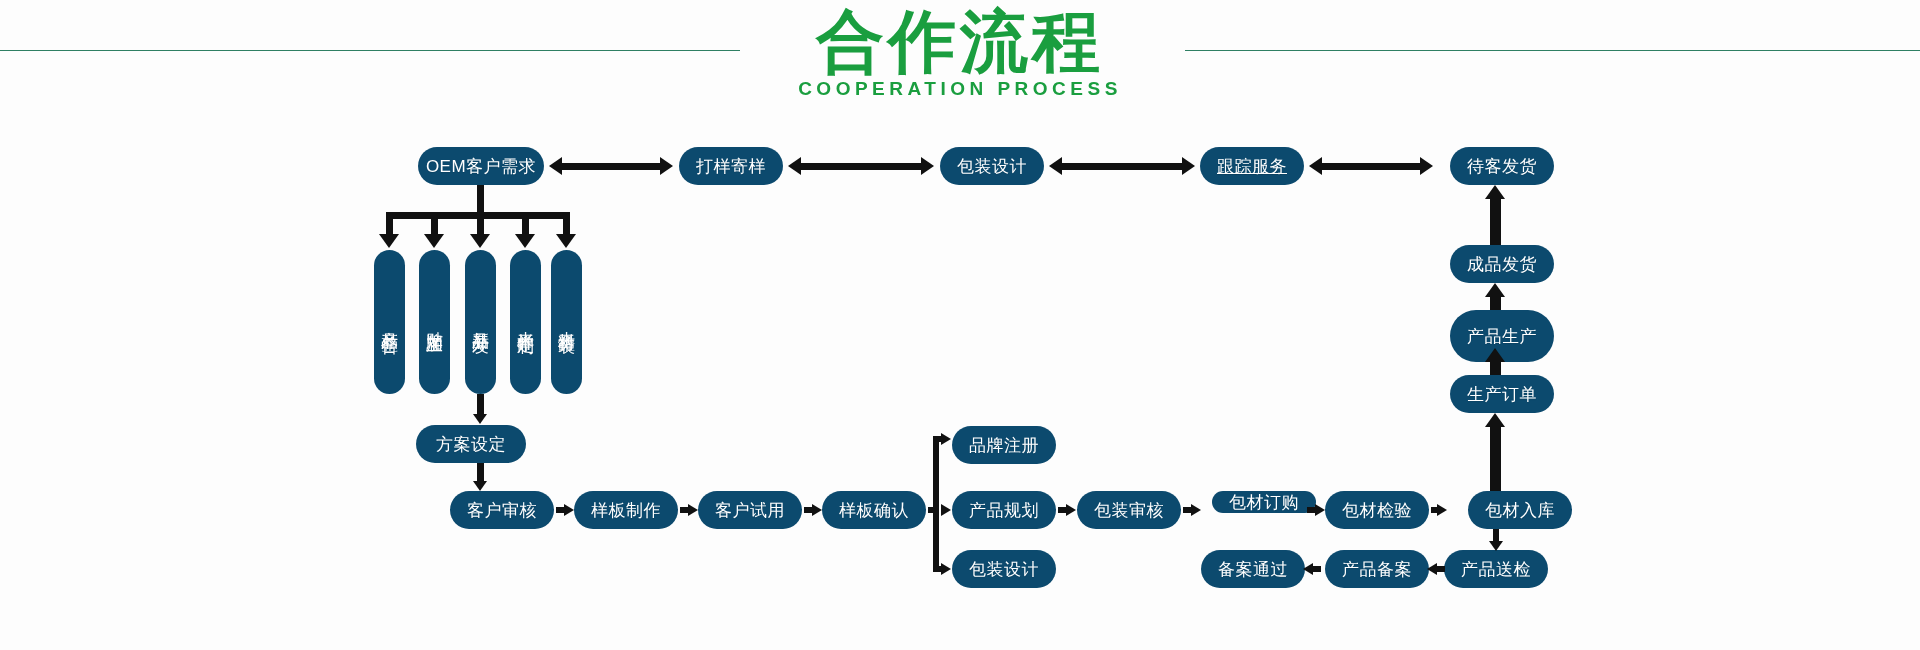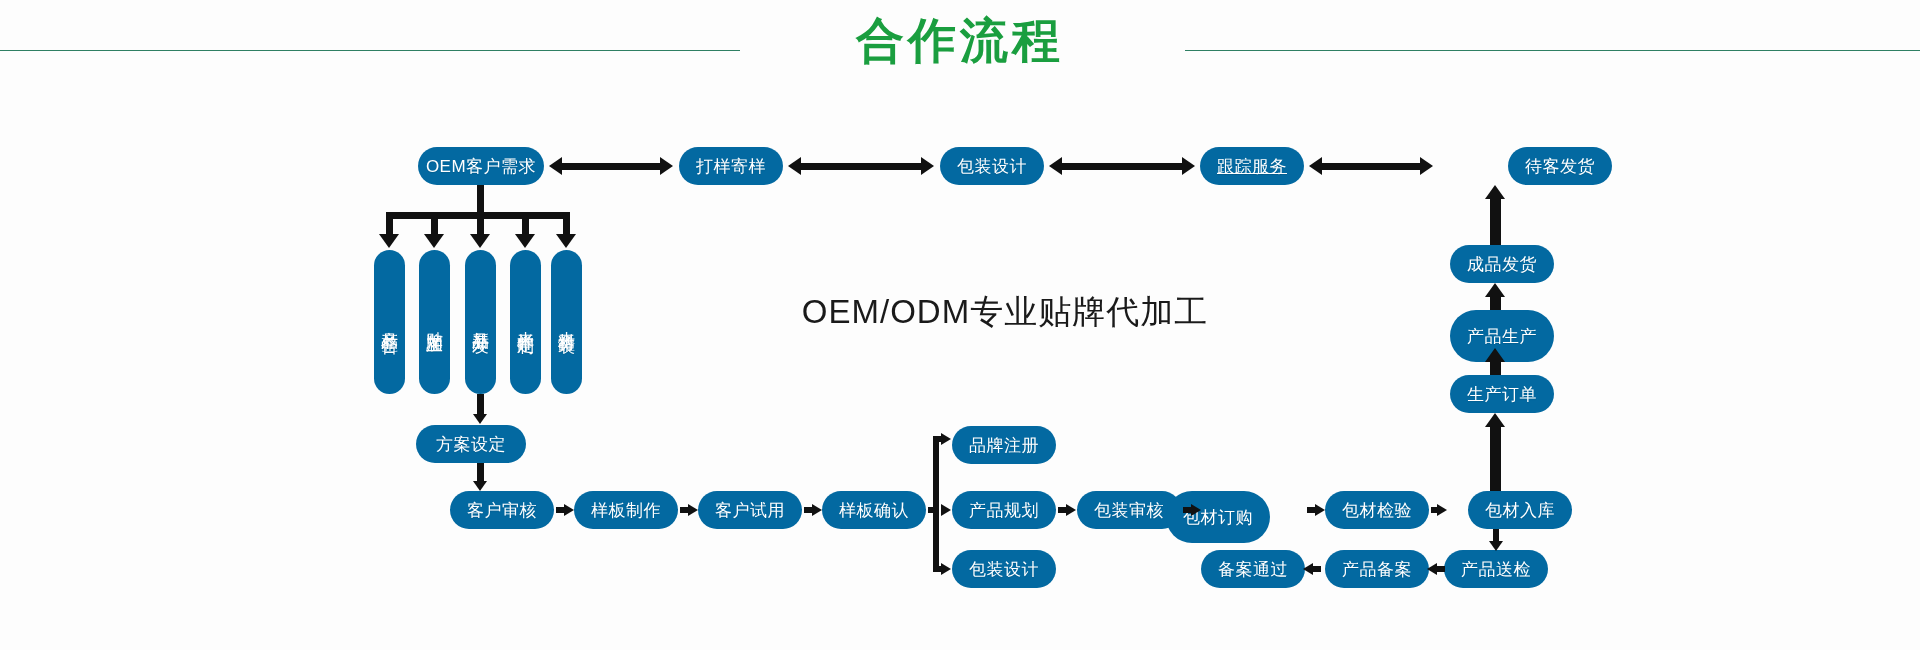--- a/index.html
+++ b/index.html
@@ -15,42 +15,42 @@
   .hdr { position: absolute; left: 0; top: 0; width: 1920px; height: 120px; }
   .hdr-rule {
     position: absolute; top: 50px; height: 0;
     border-top: 1.6px solid #2f7f63;
   }
   .hdr-rule.left  { left: 0px;   width: 740px; }
   .hdr-rule.right { left: 1185px; width: 735px; }
   .hdr-title {
     position: absolute; left: 0; top: 10px; width: 1920px;
     text-align: center;
-    font-size: 48px; font-weight: bold; color: #1a9e3f;
+    font-size: 68px; font-weight: bold; color: #1a9e3f;
     letter-spacing: 4px; line-height: 62px;
     white-space: nowrap;
   }
   .hdr-sub {
     position: absolute; left: 0; top: 78px; width: 1920px;
     text-align: center;
     font-size: 19px; font-weight: bold; color: #1a9e3f;
     letter-spacing: 4.5px; white-space: nowrap;
   }
 
   
   .centre-text {
     position: absolute; left: 745px; top: 290px; width: 520px;
     text-align: center; font-size: 33px; color: #1a1a1a;
     letter-spacing: 1px; white-space: nowrap;
   }
 
   
   .node {
     position: absolute;
-    background: #0369a1;
+    background: #0c4a6e;
     border-radius: 999px;
     color: #ffffff;
     display: flex; align-items: center; justify-content: center;
     font-size: 17px;
     letter-spacing: 0.5px;
     text-shadow: 0 1px 1px rgba(0,0,0,.10);
     white-space: nowrap;
   }
   .node.v {               
     writing-mode: vertical-rl;
@@ -72,29 +72,29 @@
 </style>
 </head>
 <body>
 
 <div id="root">
 
   <div class="hdr">
     <div class="hdr-rule left"></div>
     <div class="hdr-rule right"></div>
     <div class="hdr-title">合作流程</div>
-  </div>
-
-  <div class="centre-text">OEM/ODM专业贴牌代加工</div>
+    <div class="hdr-sub">COOPERATION PROCESS</div>
+  </div>
+
 
   <div class="node" style="left:418px; top:147px; width:126px; height:38px;">OEM客户需求</div>
   <div class="node" style="left:679px; top:147px; width:104px; height:38px;">打样寄样</div>
   <div class="node" style="left:940px; top:147px; width:104px; height:38px;">包装设计</div>
   <div class="node" style="left:1200px; top:147px; width:104px; height:38px;text-decoration:underline;">跟踪服务</div>
-  <div class="node" style="left:1508px; top:147px; width:104px; height:38px;">待客发货</div>
+  <div class="node" style="left:1450px; top:147px; width:104px; height:38px;">待客发货</div>
 
   <div>
     <div class="bar" style="left:562px; top:163px; width:98px; height:7px;"></div>
     <div class="ah l" style="left:549px; top:157px;"></div>
     <div class="ah r" style="left:660px; top:157px;"></div>
   </div>
   <div>
     <div class="bar" style="left:801px; top:163px; width:120px; height:7px;"></div>
     <div class="ah l" style="left:788px; top:157px;"></div>
     <div class="ah r" style="left:921px; top:157px;"></div>
@@ -180,21 +180,21 @@
   <div class="node" style="left:952px; top:426px; width:104px; height:38px;">品牌注册</div>
   <div class="node" style="left:952px; top:491px; width:104px; height:38px;">产品规划</div>
   <div class="node" style="left:952px; top:550px; width:104px; height:38px;">包装设计</div>
 
   <div>
     <div class="bar" style="left:1058px; top:507px; width:10px; height:6px;"></div>
     <div class="ah rs" style="left:1066px; top:504px;"></div>
   </div>
 
   <div class="node" style="left:1077px; top:491px; width:104px; height:38px;">包装审核</div>
-  <div class="node" style="left:1166px; top:491px; width:104px; height:52px;">包材订购</div>
+  <div class="node" style="left:1212px; top:491px; width:104px; height:22px;">包材订购</div>
   <div class="node" style="left:1325px; top:491px; width:104px; height:38px;">包材检验</div>
   <div class="node" style="left:1468px; top:491px; width:104px; height:38px;">包材入库</div>
 
   <div>
     <div class="bar" style="left:1183px; top:507px; width:10px; height:6px;"></div>
     <div class="ah rs" style="left:1191px; top:504px;"></div>
   </div>
   <div>
     <div class="bar" style="left:1307px; top:507px; width:10px; height:6px;"></div>
     <div class="ah rs" style="left:1315px; top:504px;"></div>

